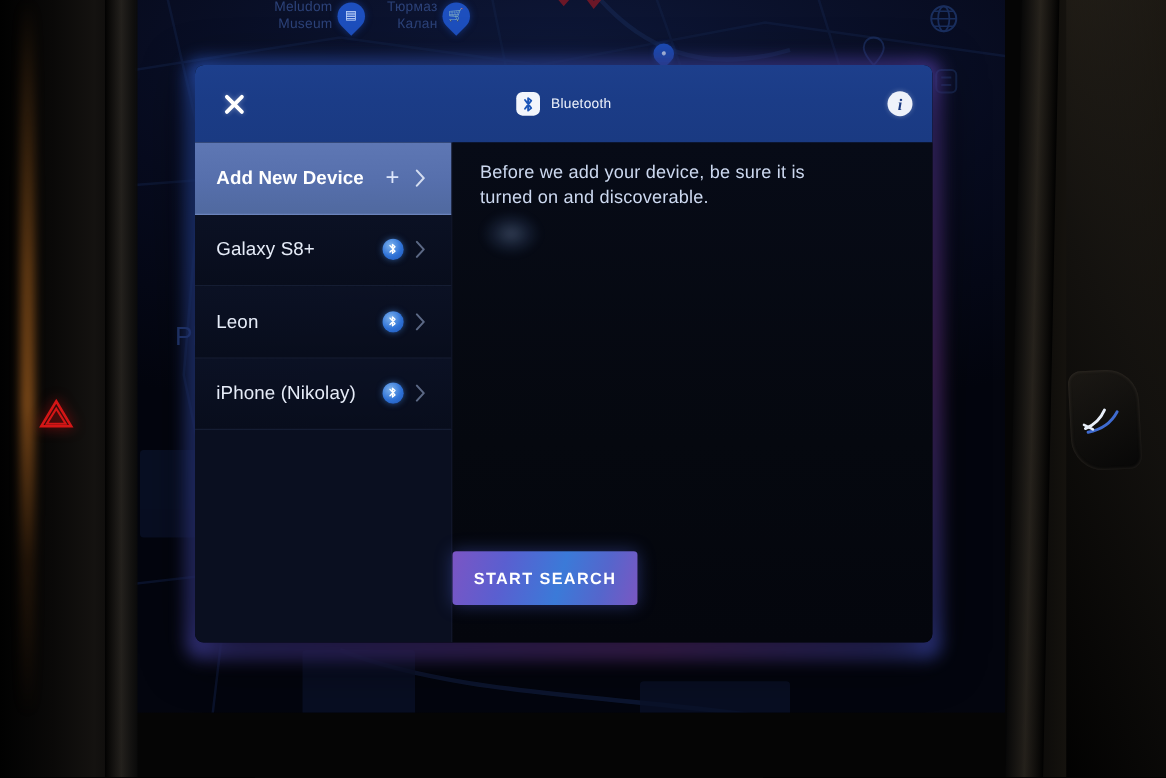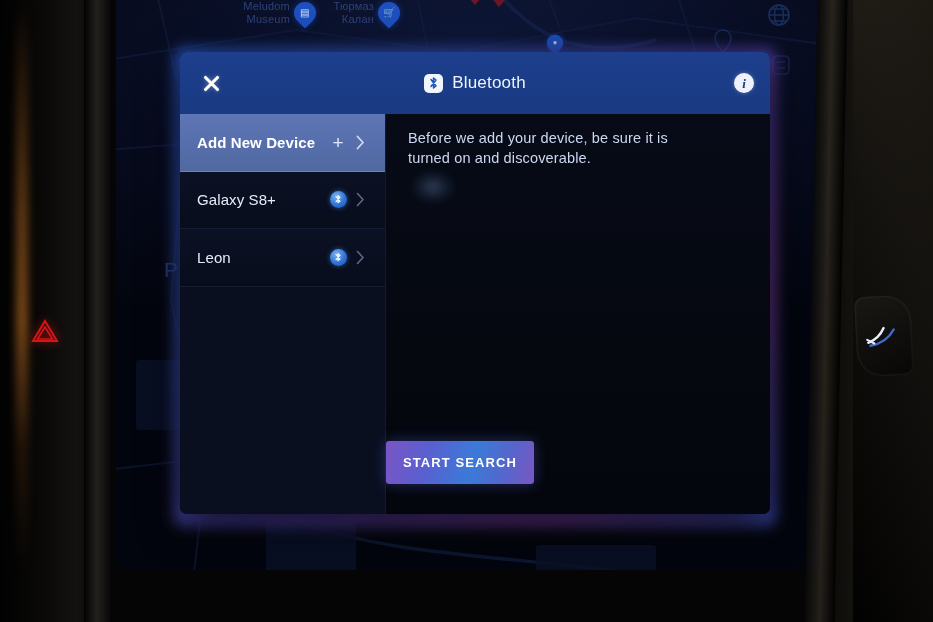--- a/index.html
+++ b/index.html
@@ -59,21 +59,21 @@
     width:56px; height:80px;
     border-radius:10px 26px 10px 26px;
     background:linear-gradient(150deg,rgba(40,36,30,.45),rgba(6,6,6,.9));
     box-shadow:inset 0 0 3px rgba(120,110,95,.35);
     transform:rotate(-3deg);
   }
   .right-btn svg { position:absolute; left:8px; top:20px; }
 
   
   #screen {
-    position:absolute; left:116px; top:0; width:712px; height:570px;
+    position:absolute; left:92px; top:0; width:712px; height:570px;
     background:
       radial-gradient(ellipse 700px 300px at 50% 8%, rgba(14,24,58,.95) 0%, rgba(7,11,30,.95) 55%, rgba(3,5,14,1) 100%),
       linear-gradient(180deg,#070b20 0%,#050818 35%,#03050f 70%,#020308 100%);
     overflow:hidden;
   }
 
   
   .map-roads { position:absolute; inset:0; opacity:.55; }
 
   
@@ -140,21 +140,21 @@
     display:flex; align-items:center; justify-content:center; gap:9px;
     pointer-events:none;
   }
   .bt-badge {
     width:19px; height:19px; border-radius:5px;
     background:#f2f5fb;
     display:flex; align-items:center; justify-content:center;
     flex:none;
   }
   .head-title-text {
-    font-size:17px; color:#eef3fc; letter-spacing:.2px;
+    font-size:11px; color:#eef3fc; letter-spacing:.2px;
   }
   .head-info {
     position:absolute; right:16px; top:50%; transform:translateY(-50%);
     width:20px; height:20px; border-radius:50%;
     background:#eef2fa;
     display:flex; align-items:center; justify-content:center;
     cursor:pointer;
     box-shadow:0 0 4px rgba(255,255,255,.3);
   }
   .head-info i {
@@ -369,20 +369,35 @@
                 </span>
             </span>
             <span class="chev">
               <svg width="9" height="15" viewBox="0 0 9 15">
                   <path d="M1.5 1.5 L7 7.5 L1.5 13.5" stroke="#9fb2d8" stroke-width="1.6" fill="none" stroke-linecap="round" stroke-linejoin="round"></path>
                 </svg>
             </span>
           </div>
 
 
+          <div class="dev-row">
+            <span class="dev-name">iPhone (Nikolay)</span>
+            <span class="dev-icon">
+              <span class="bt-circle">
+                  <svg width="8" height="11" viewBox="0 0 8 11">
+                    <path d="M2 2.5 L6 7 L4 8.6 L4 1.6 L6 3.4 L2 7.6" stroke="#ffffff" stroke-width="1.1" fill="none" stroke-linejoin="round" stroke-linecap="round"></path>
+                  </svg>
+                </span>
+            </span>
+            <span class="chev">
+              <svg width="9" height="15" viewBox="0 0 9 15">
+                  <path d="M1.5 1.5 L7 7.5 L1.5 13.5" stroke="#9fb2d8" stroke-width="1.6" fill="none" stroke-linecap="round" stroke-linejoin="round"></path>
+                </svg>
+            </span>
+          </div>
 
         </div>
 
         <div class="detail">
           <div class="detail-text">Before we add your device, be sure it is turned on and discoverable.</div>
           <div class="spinner-glow"></div>
           <div class="btn-wrap">
             <button class="start-btn">START SEARCH</button>
           </div>
         </div>

